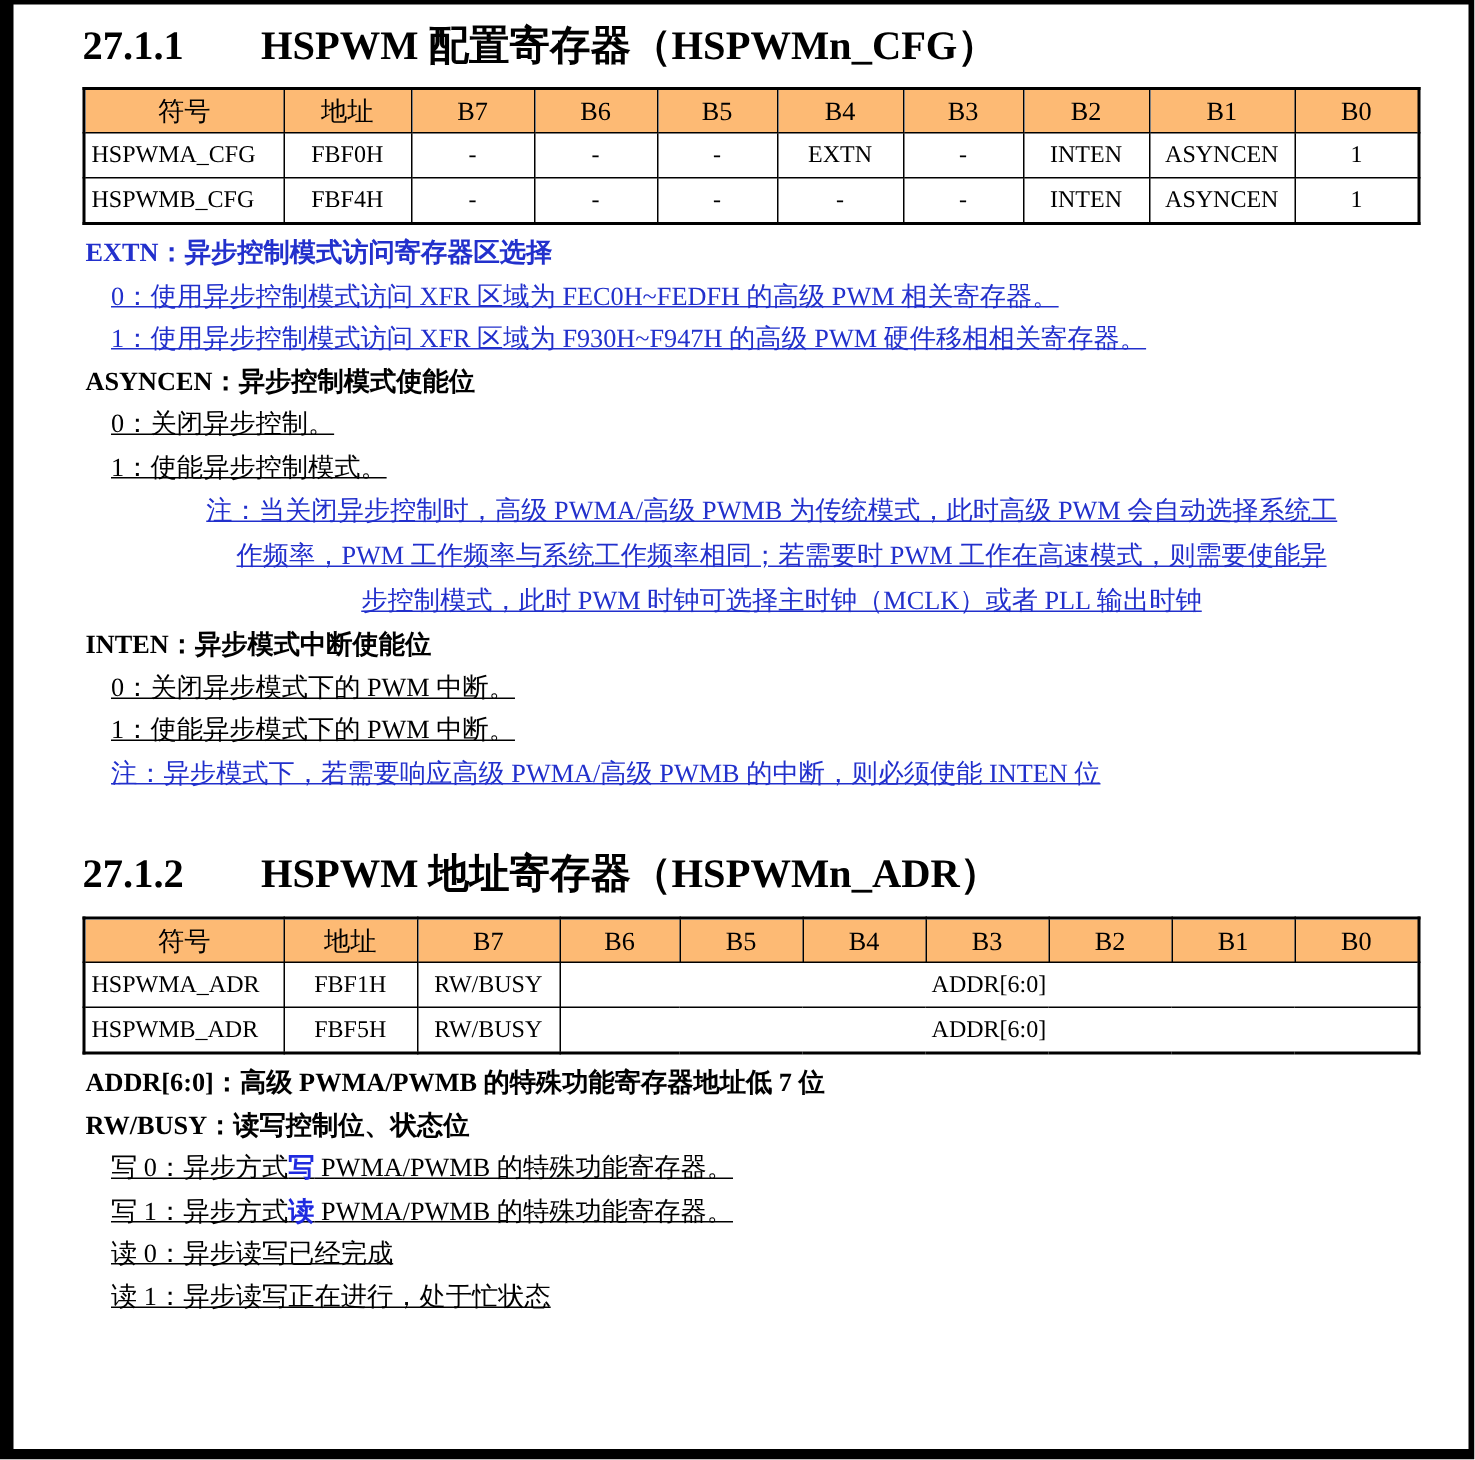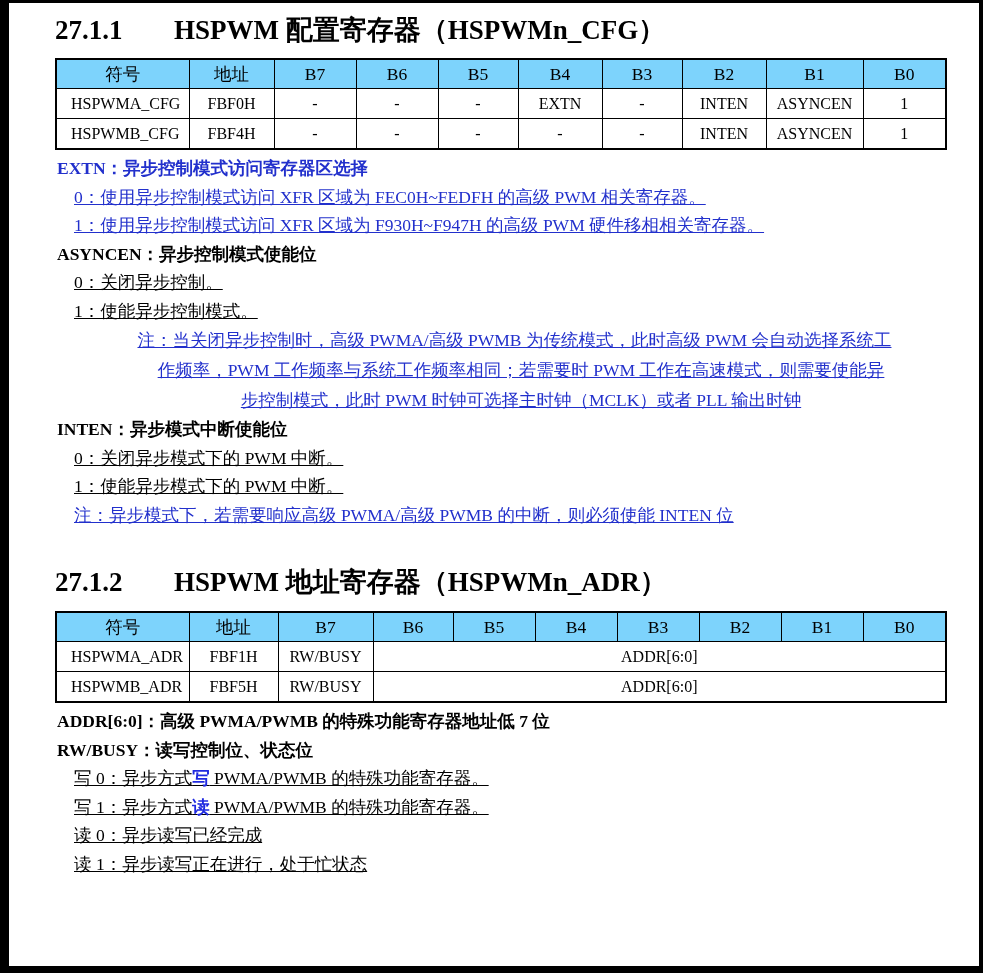--- a/index.html
+++ b/index.html
@@ -26,25 +26,25 @@
     border-collapse:collapse;table-layout:fixed;
     width:890px;
     border:2px solid #000000;
   }
   table.reg-table th, table.reg-table td{
     border:1px solid #000000;
     text-align:center;vertical-align:middle;
     padding:0;overflow:hidden;white-space:nowrap;
   }
   table.reg-table thead th{
-    background:#7dd3fc;
+    background:#fdba74;
     font-weight:normal;font-size:17.5px;height:28px;
   }
   table.reg-table td{font-size:16px;height:29px;}
-  table.reg-table td.sym{text-align:left;padding-left:14px;}
+  table.reg-table td.sym{text-align:left;padding-left:4px;}
   .txt{width:900px;font-size:17.5px;line-height:28.5px;}
   .line{white-space:nowrap;}
   .lvl0{padding-left:2px;font-weight:bold;}
   .lvl1{padding-left:19px;text-decoration:underline;}
   .lvl2{padding-left:32px;text-decoration:underline;}
   .blue{color:#2230CC;}
   .note-line{line-height:30px;text-align:center;}
   .em-blue{color:#1F2AE0;font-weight:bold;}
   .tbl-gap{height:4px;}
 </style>

